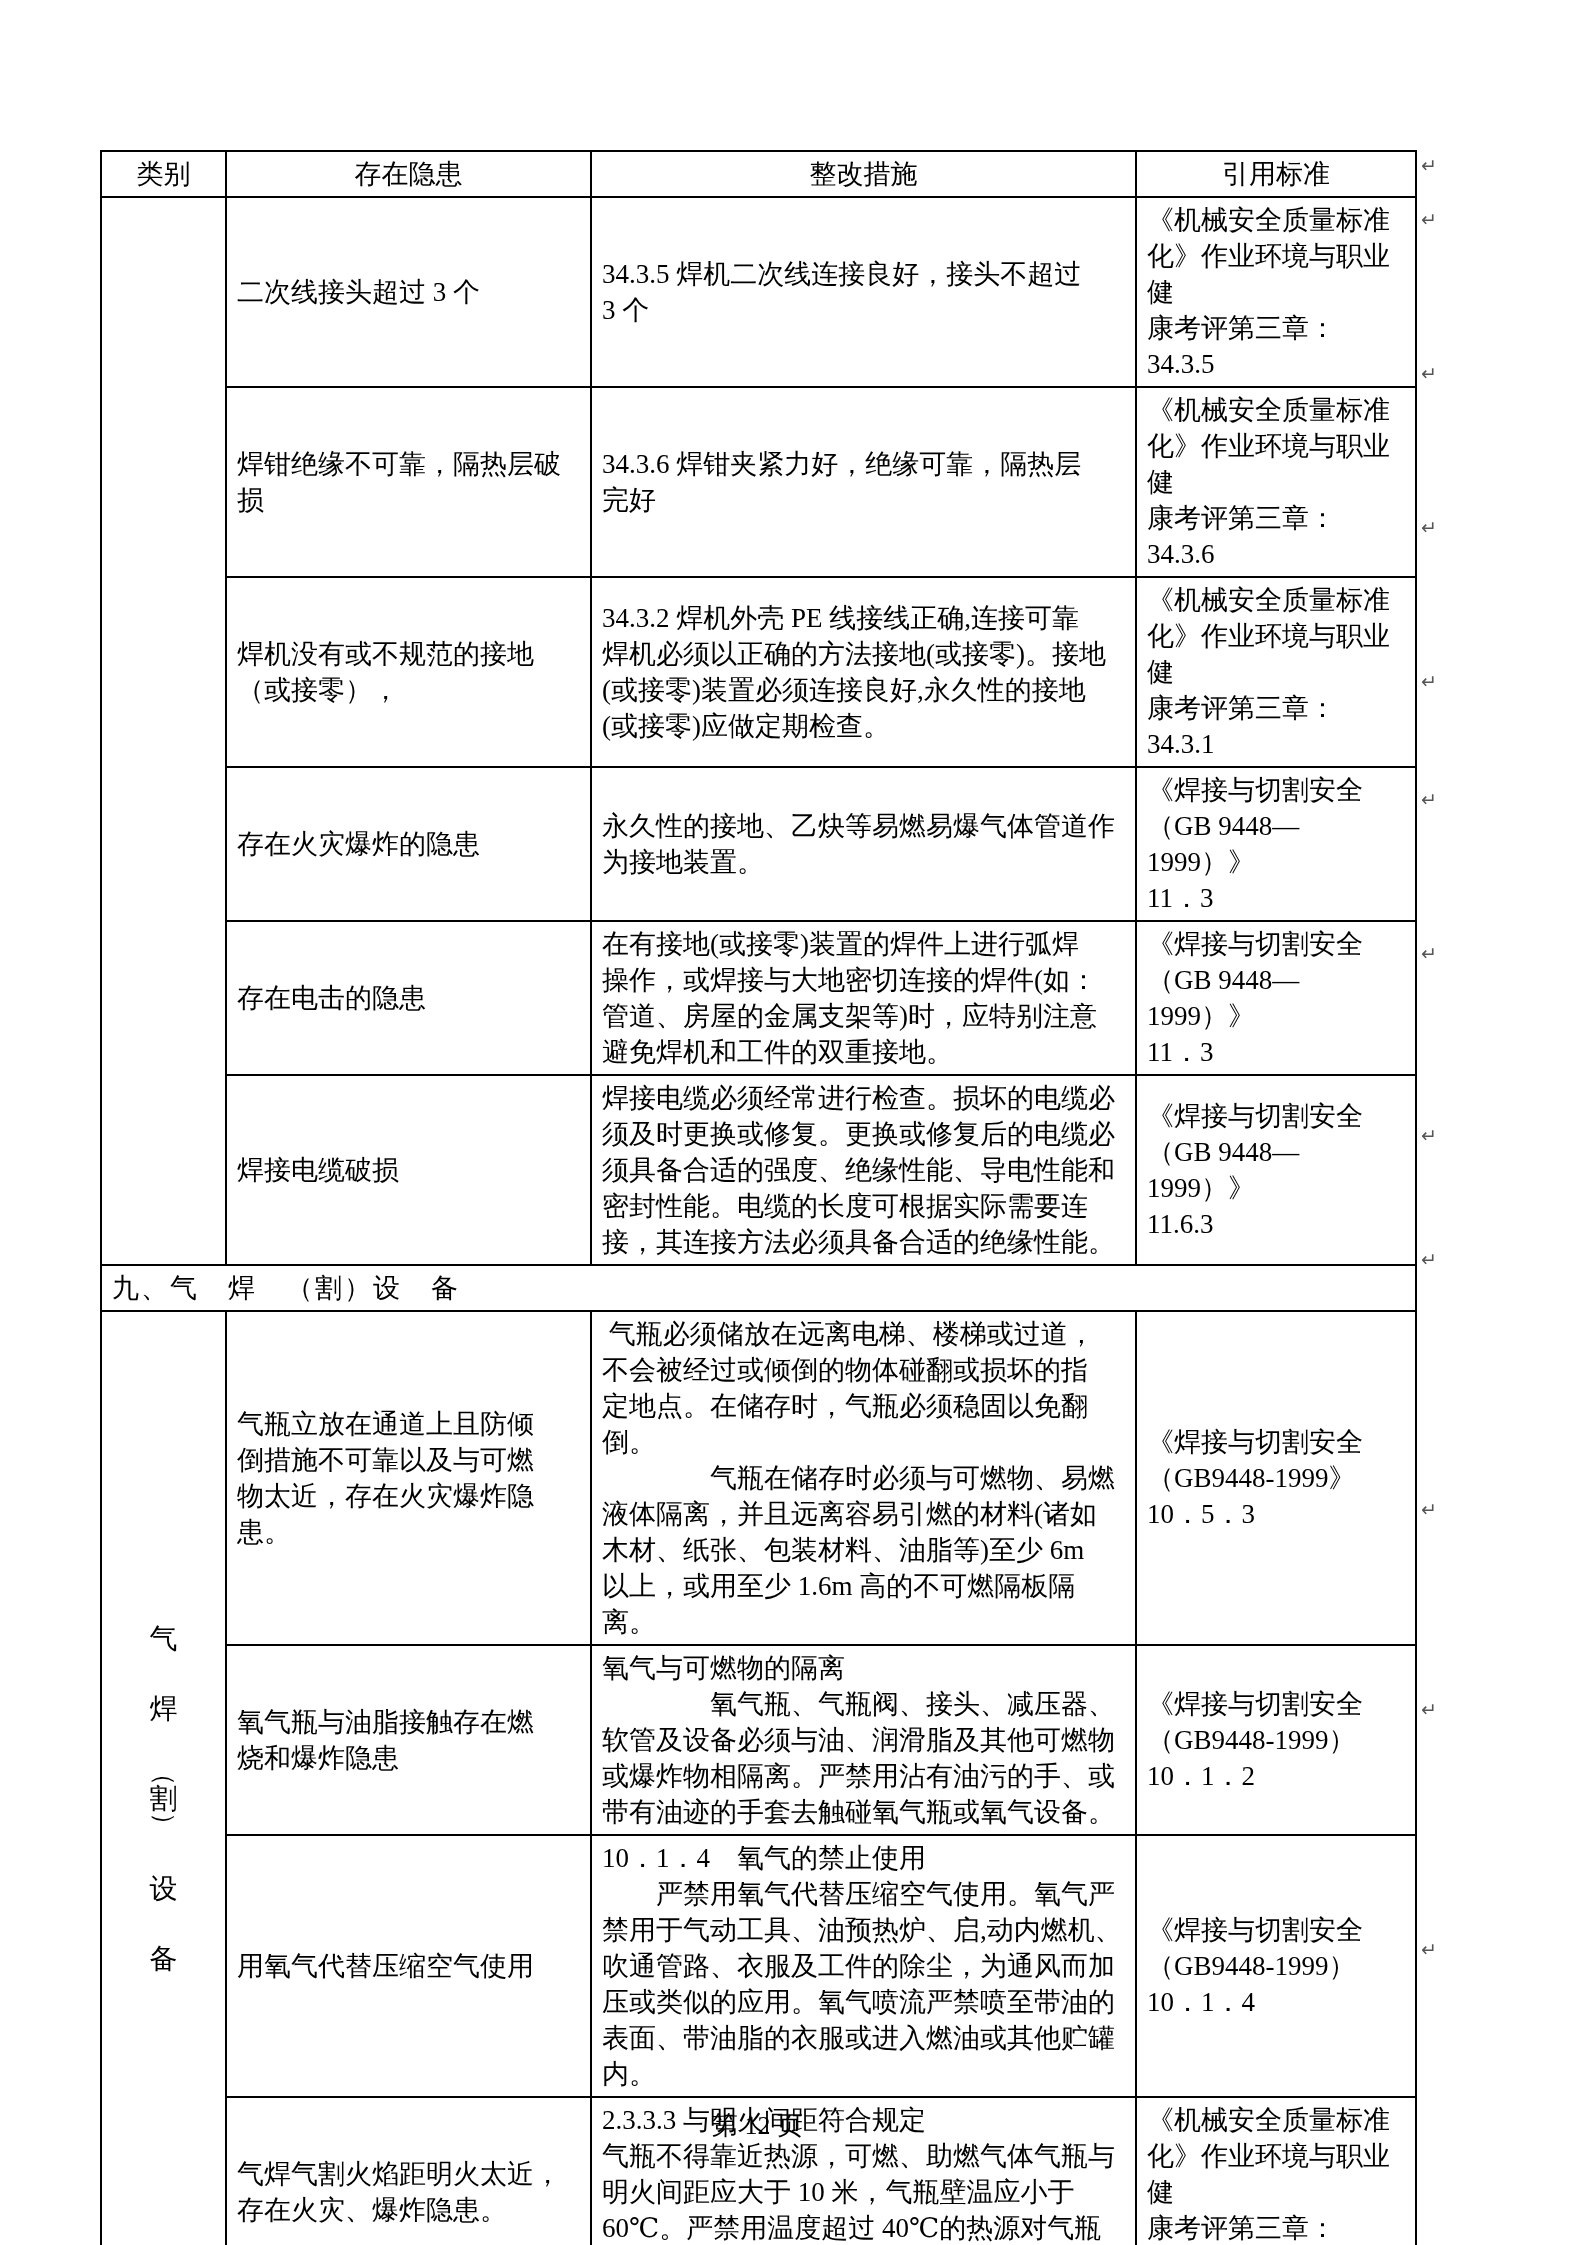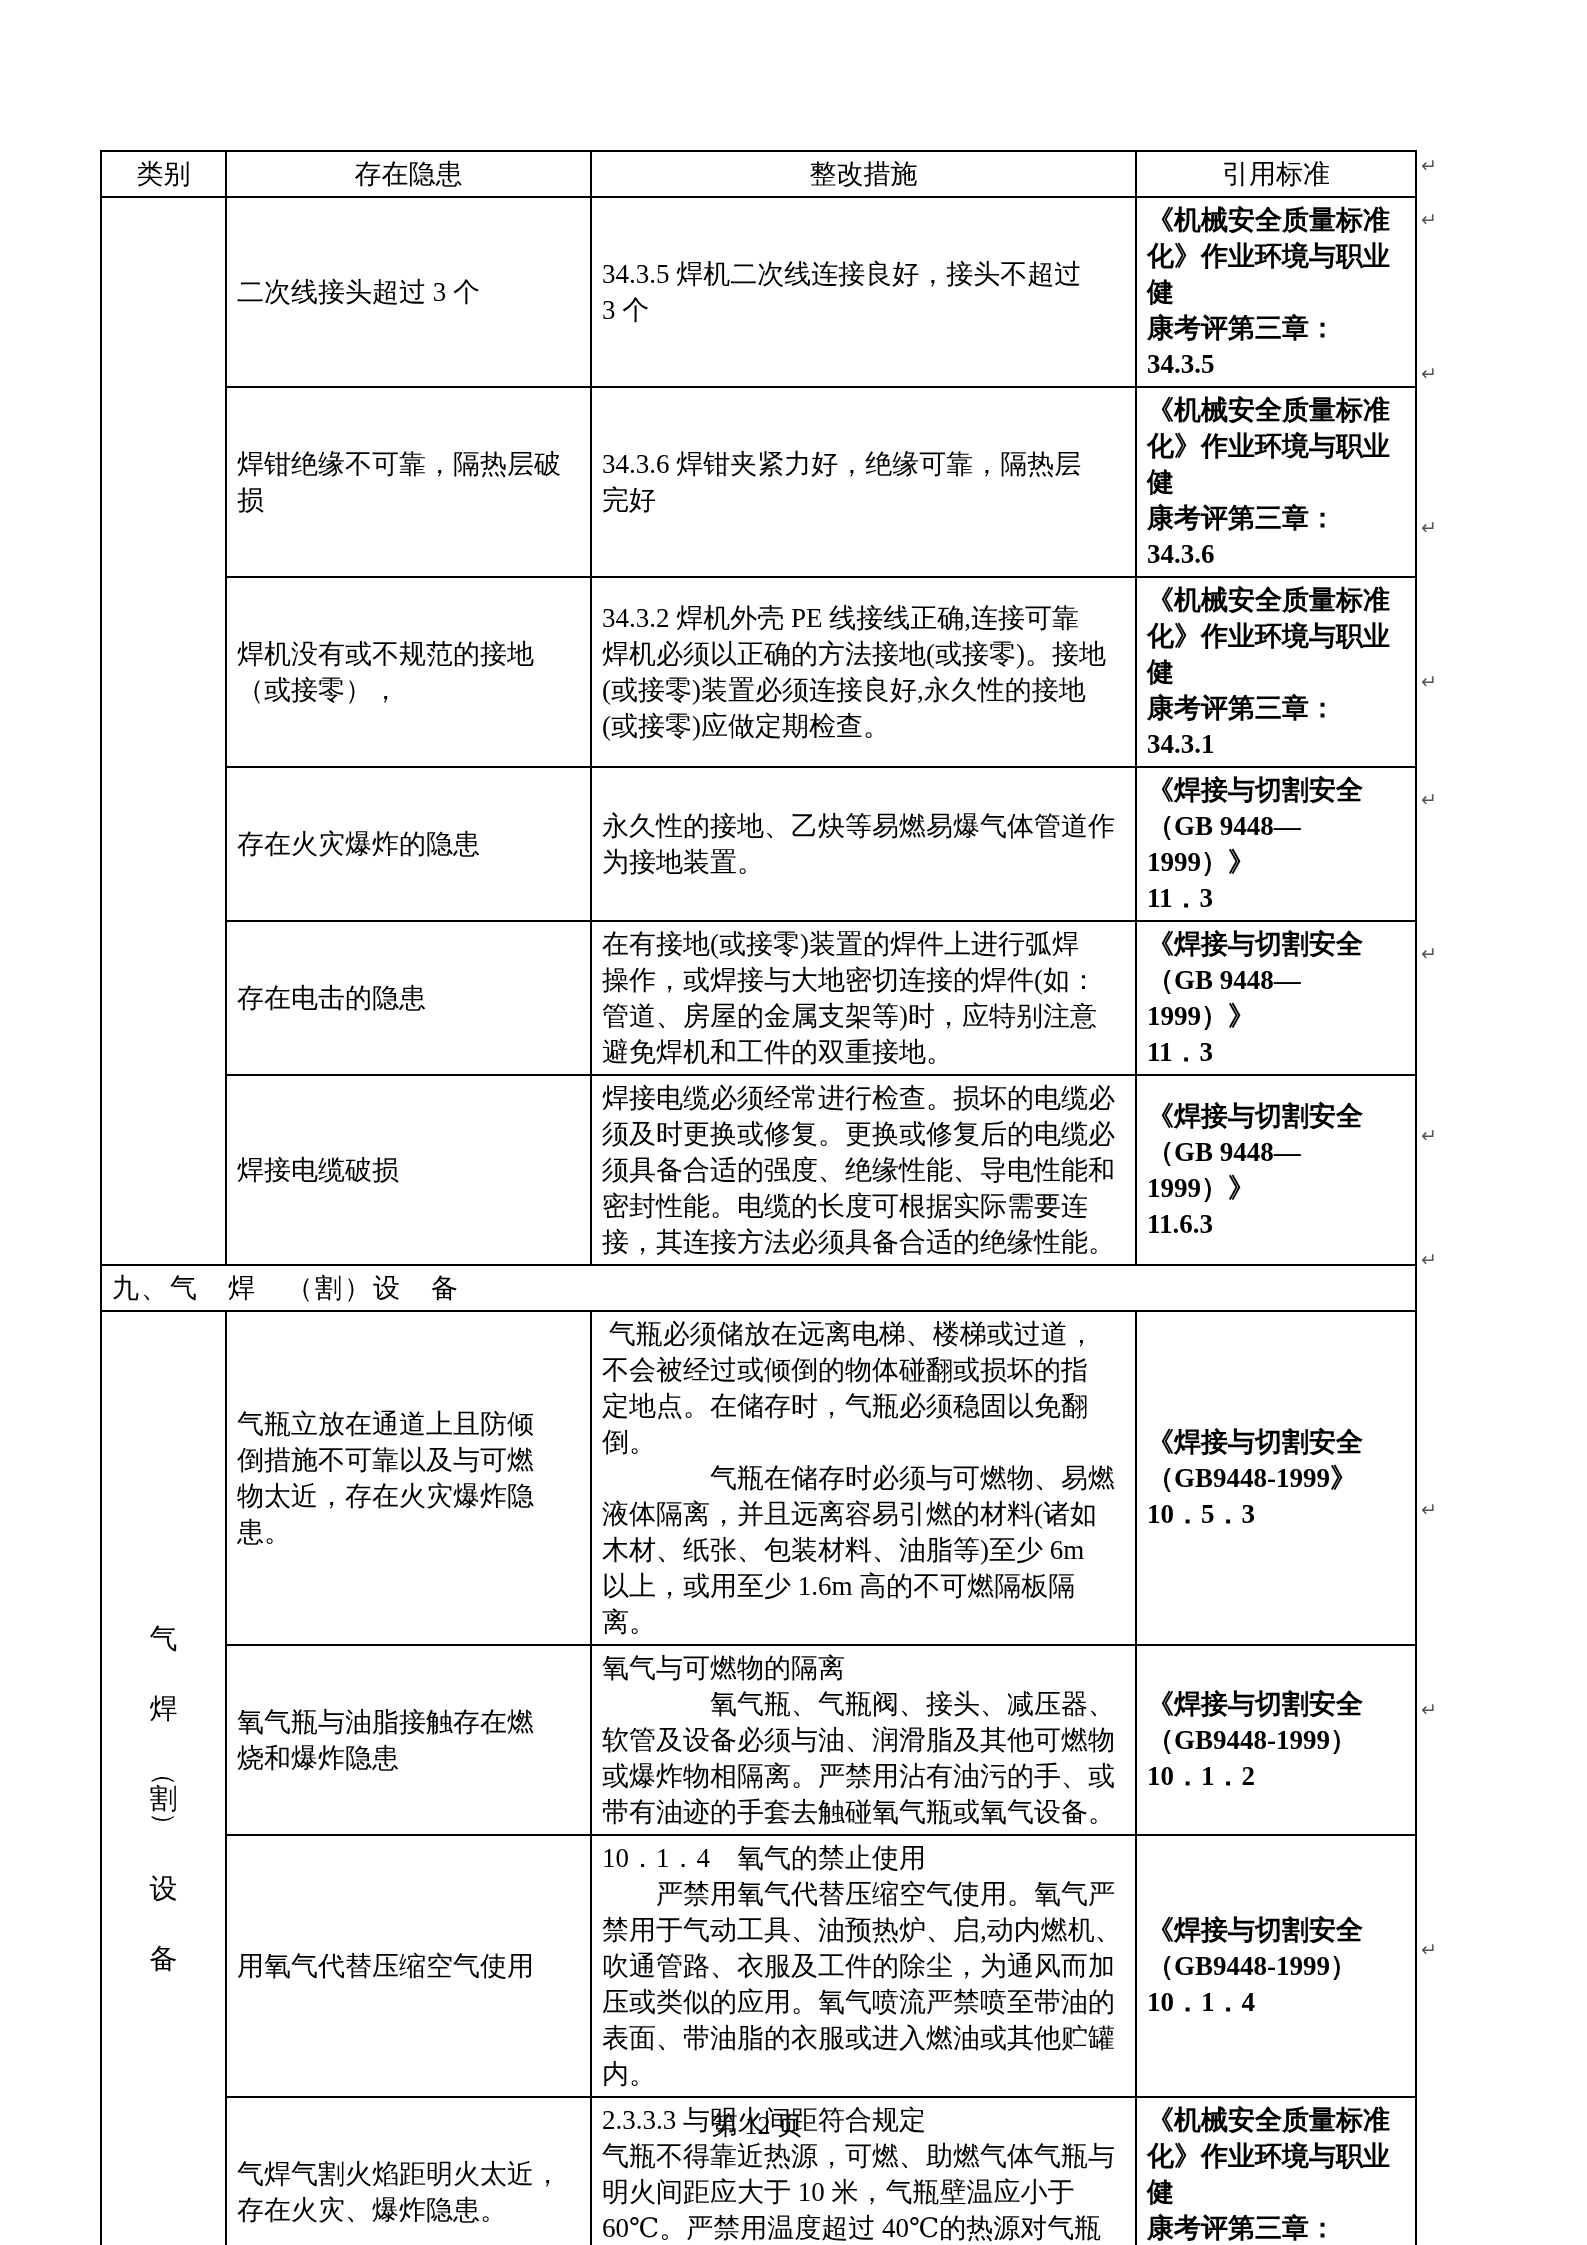--- a/index.html
+++ b/index.html
@@ -22,21 +22,21 @@
     padding:4px 10px;
     font-size:27px;
     line-height:36px;
     vertical-align:middle;
     white-space:pre-wrap;
     word-break:break-word;
   }
   td.hd{text-align:center;font-size:28px;padding:2px 4px;}
   td.hazard{padding-left:14px;}
   td.measure{padding:6px 10px 6px 12px;border-radius:24px;}
-  td.ref{font-size:26px;padding:6px 6px 6px 10px;font-weight:bold;}
+  td.ref{font-size:26px;padding:6px 6px 6px 10px;}
   td.sechead{text-align:left;font-size:28px;letter-spacing:2px;padding:2px 4px;}
   td.cat{
     text-align:center;
     vertical-align:middle;
     padding:4px 2px;
   }
   .vstack{
     display:flex;flex-direction:column;align-items:center;
     justify-content:center;gap:40px;
   }

